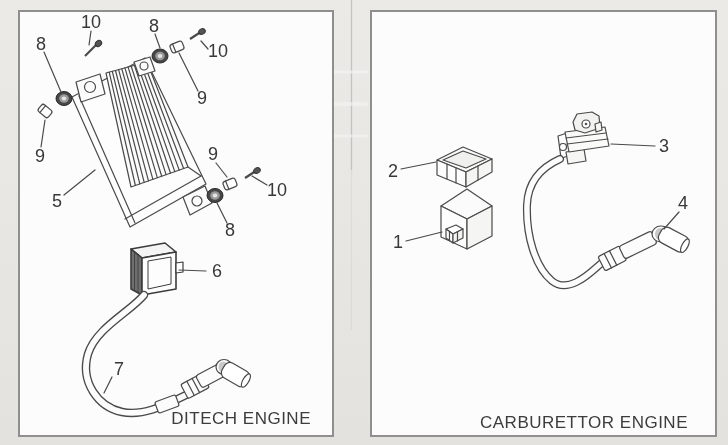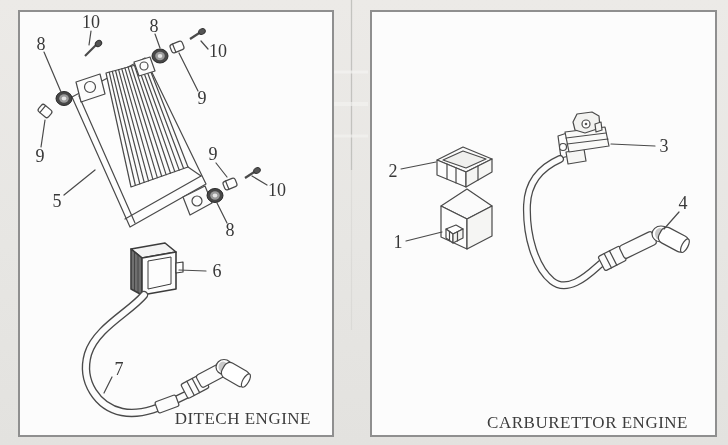--- a/index.html
+++ b/index.html
@@ -2,21 +2,21 @@
 <html><head>
 <meta charset="utf-8">
 <style>
   html,body{margin:0;padding:0;}
   .page{
     position:relative;
     width:728px;height:445px;
     background:#e8e7e4;
     background-image:linear-gradient(180deg,#eceae7 0%,#e7e6e3 55%,#e3e2df 100%);
     overflow:hidden;
-    font-family:Liberation Serif, serif;
+    font-family:Liberation Sans, sans-serif;
   }
   svg{position:absolute;left:0;top:0;}
   .lineart{stroke:#4a4a4a;stroke-width:1.2;fill:none;stroke-linecap:round;stroke-linejoin:round;}
   .callout{font-size:18px;fill:#383838;text-anchor:middle;}
   .caption{font-size:17px;fill:#3c3c3c;letter-spacing:.5px;text-anchor:end;}
 </style>
 </head>
 <body>
 
 <div class="page">

